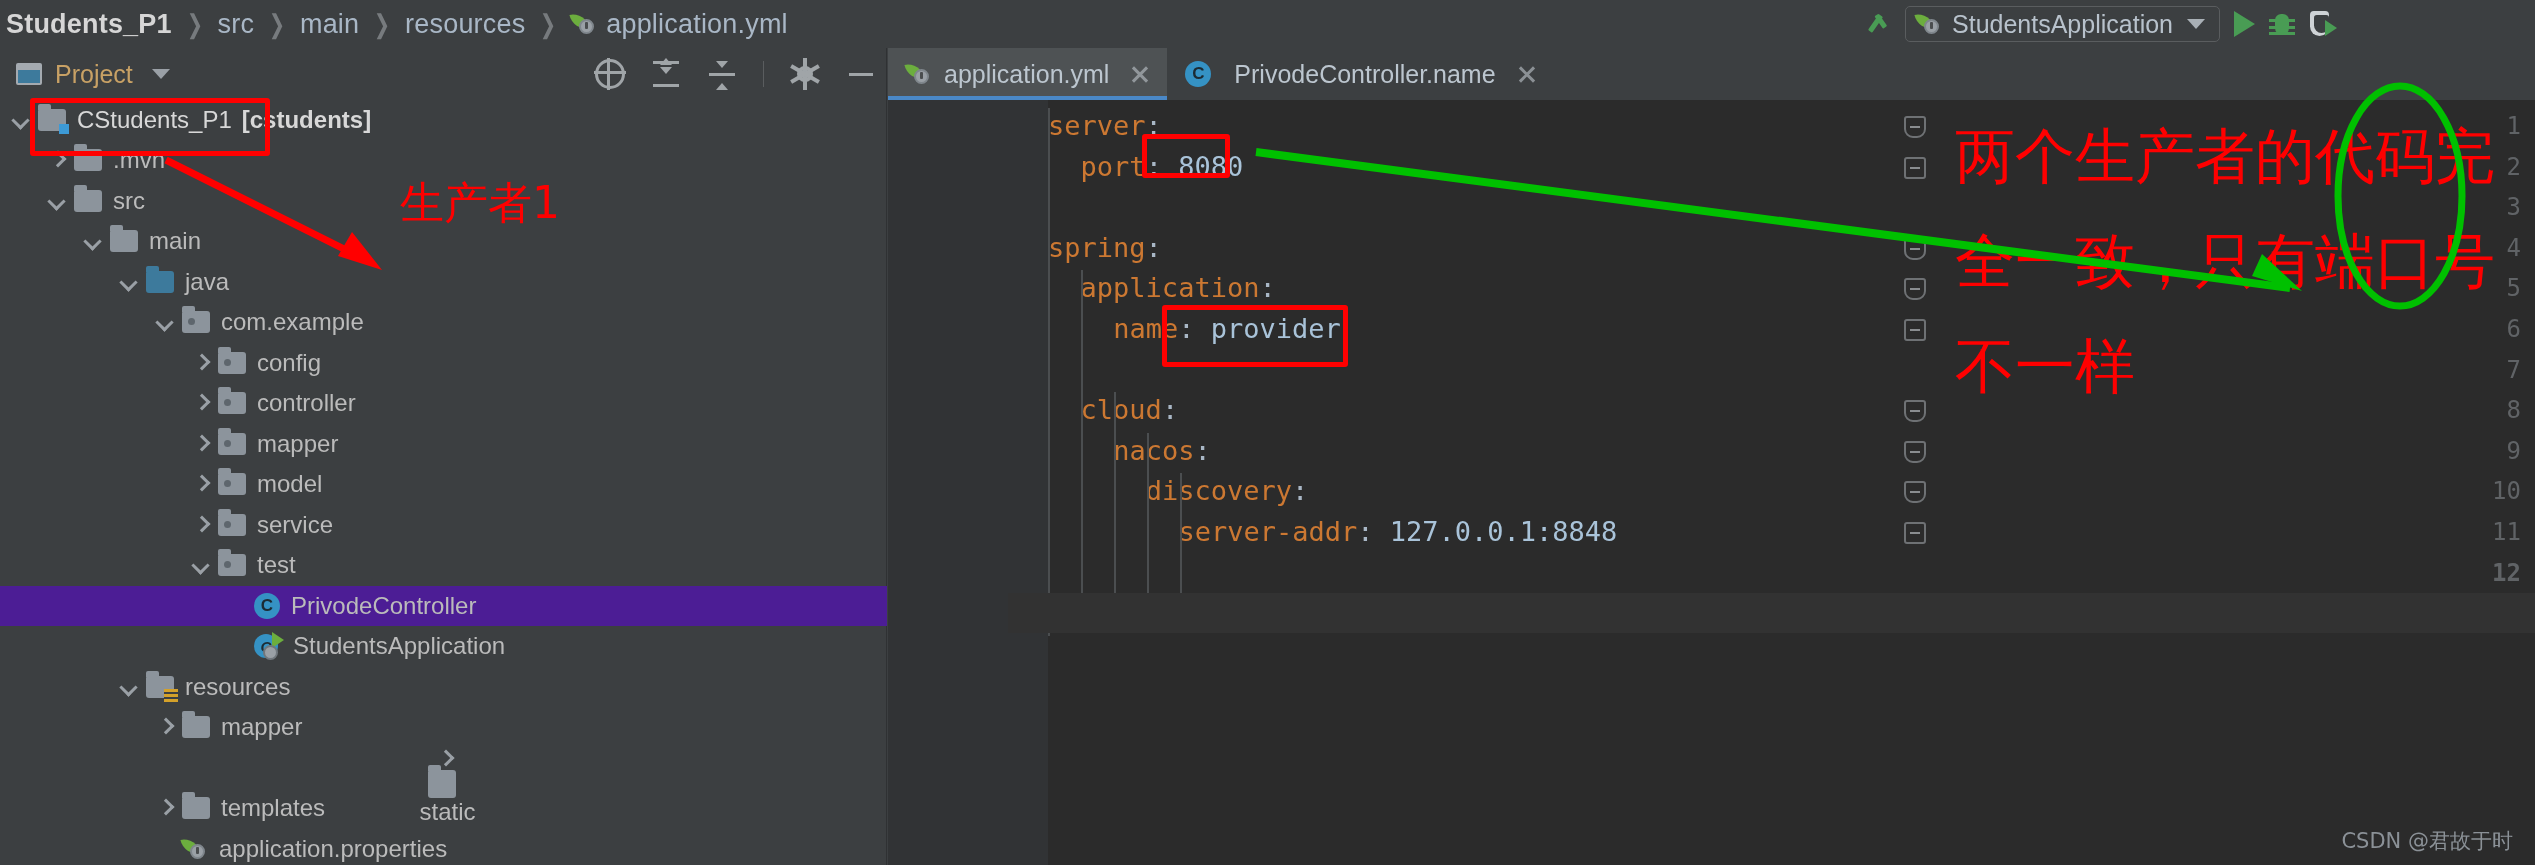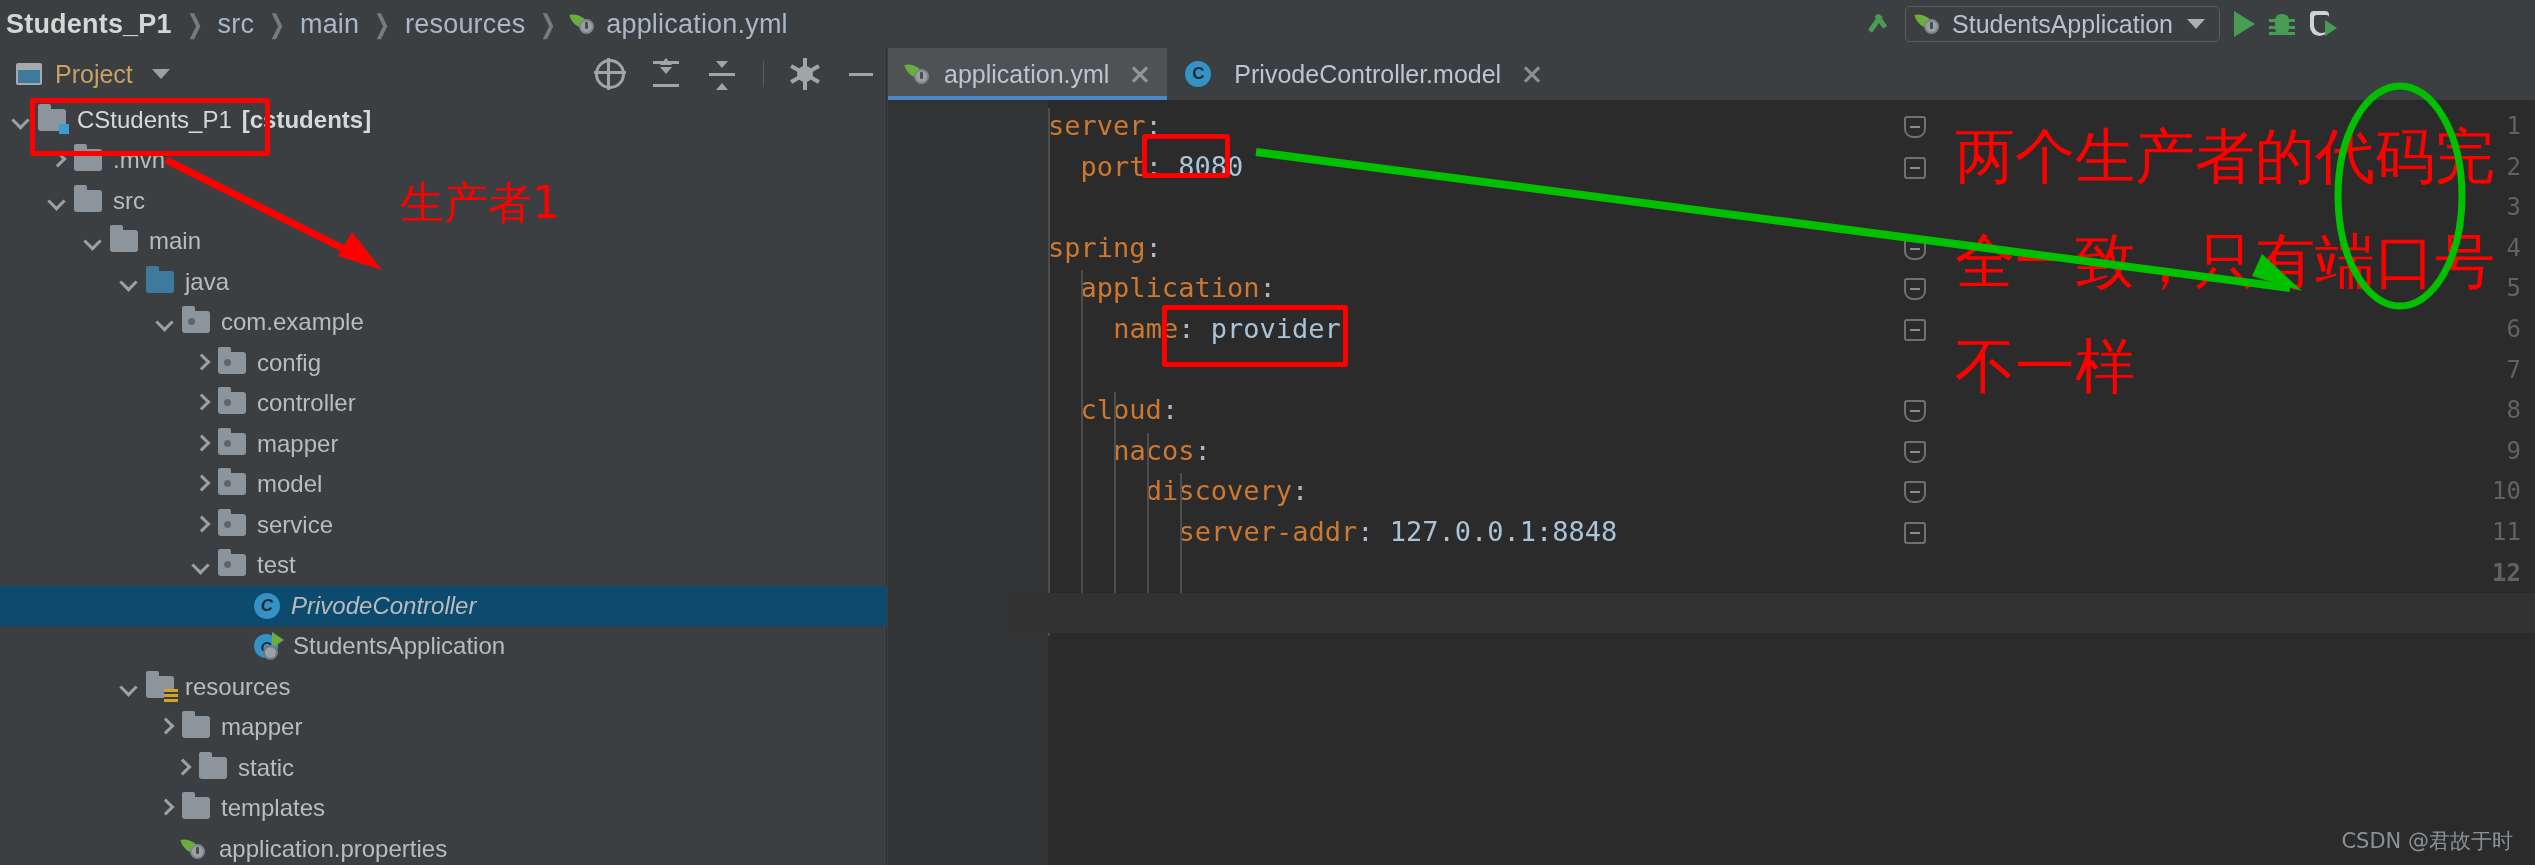--- a/index.html
+++ b/index.html
@@ -167,21 +167,21 @@
   .t-min::before {
     content: ""; position: absolute; left: 3px; top: 14px; width: 24px; height: 3px; background: #b2b7bb;
   }
 
   
   .tree { position: absolute; left: 0; top: 52px; width: 887px; bottom: 0; overflow: hidden; }
   .row {
     height: 40px; display: flex; align-items: center; white-space: nowrap;
     font-size: 24px; color: #bbbbbb; position: relative;
   }
-  .row.selected { background: #0c4a6e; font-style: italic; }
+  .row.selected { background: #4c1d95; }
   .arrow {
     width: 22px; height: 22px; position: relative; flex: 0 0 22px; margin-right: 6px;
   }
   .arrow.right::before {
     content: ""; position: absolute; left: 6px; top: 4px; width: 9px; height: 9px;
     border-right: 3px solid #9aa0a6; border-bottom: 3px solid #9aa0a6;
     transform: rotate(-45deg);
   }
   .arrow.down::before {
     content: ""; position: absolute; left: 4px; top: 5px; width: 10px; height: 10px;
@@ -491,21 +491,21 @@
             <span class="arrow down"></span>
             <span class="folder res"></span>
             <span>resources</span>
           </div>
           <div class="row" style="top: 607px; position: absolute; left: 0px; right: 0px;">
             <span class="ind" style="width: 154px;"></span>
             <span class="arrow right"></span>
             <span class="folder"></span>
             <span>mapper</span>
           </div>
-          <div class="row" style="top: 647.5px; position: absolute; left: 17px; right: 0px;">
+          <div class="row" style="top: 647.5px; position: absolute; left: 8px; right: 0px; flex-direction: column;">
             <span class="ind" style="width: 154px;"></span>
             <span class="arrow right"></span>
             <span class="folder"></span>
             <span>static</span>
           </div>
           <div class="row" style="top: 688px; position: absolute; left: 0px; right: 0px;">
             <span class="ind" style="width: 154px;"></span>
             <span class="arrow right"></span>
             <span class="folder"></span>
             <span>templates</span>
@@ -528,21 +528,21 @@
       <div class="tab active">
         <span class="leaf-icon">
             <i class="leaf"></i>
             <i class="gear"></i>
           </span>
         <span>application.yml</span>
         <span class="x"></span>
       </div>
       <div class="tab">
         <span class="cls-icon"></span>
-        <span>PrivodeController.model</span>
+        <span>PrivodeController.name</span>
         <span class="x"></span>
       </div>
     </div>
 
     <div class="code-area">
       <div class="gutter"></div>
       <div class="gutter-fold"></div>
       <div id="gutter-nums">
           <div class="lineno" style="top: 12px;">1</div>
           <div class="lineno" style="top: 52.6px;">2</div>

